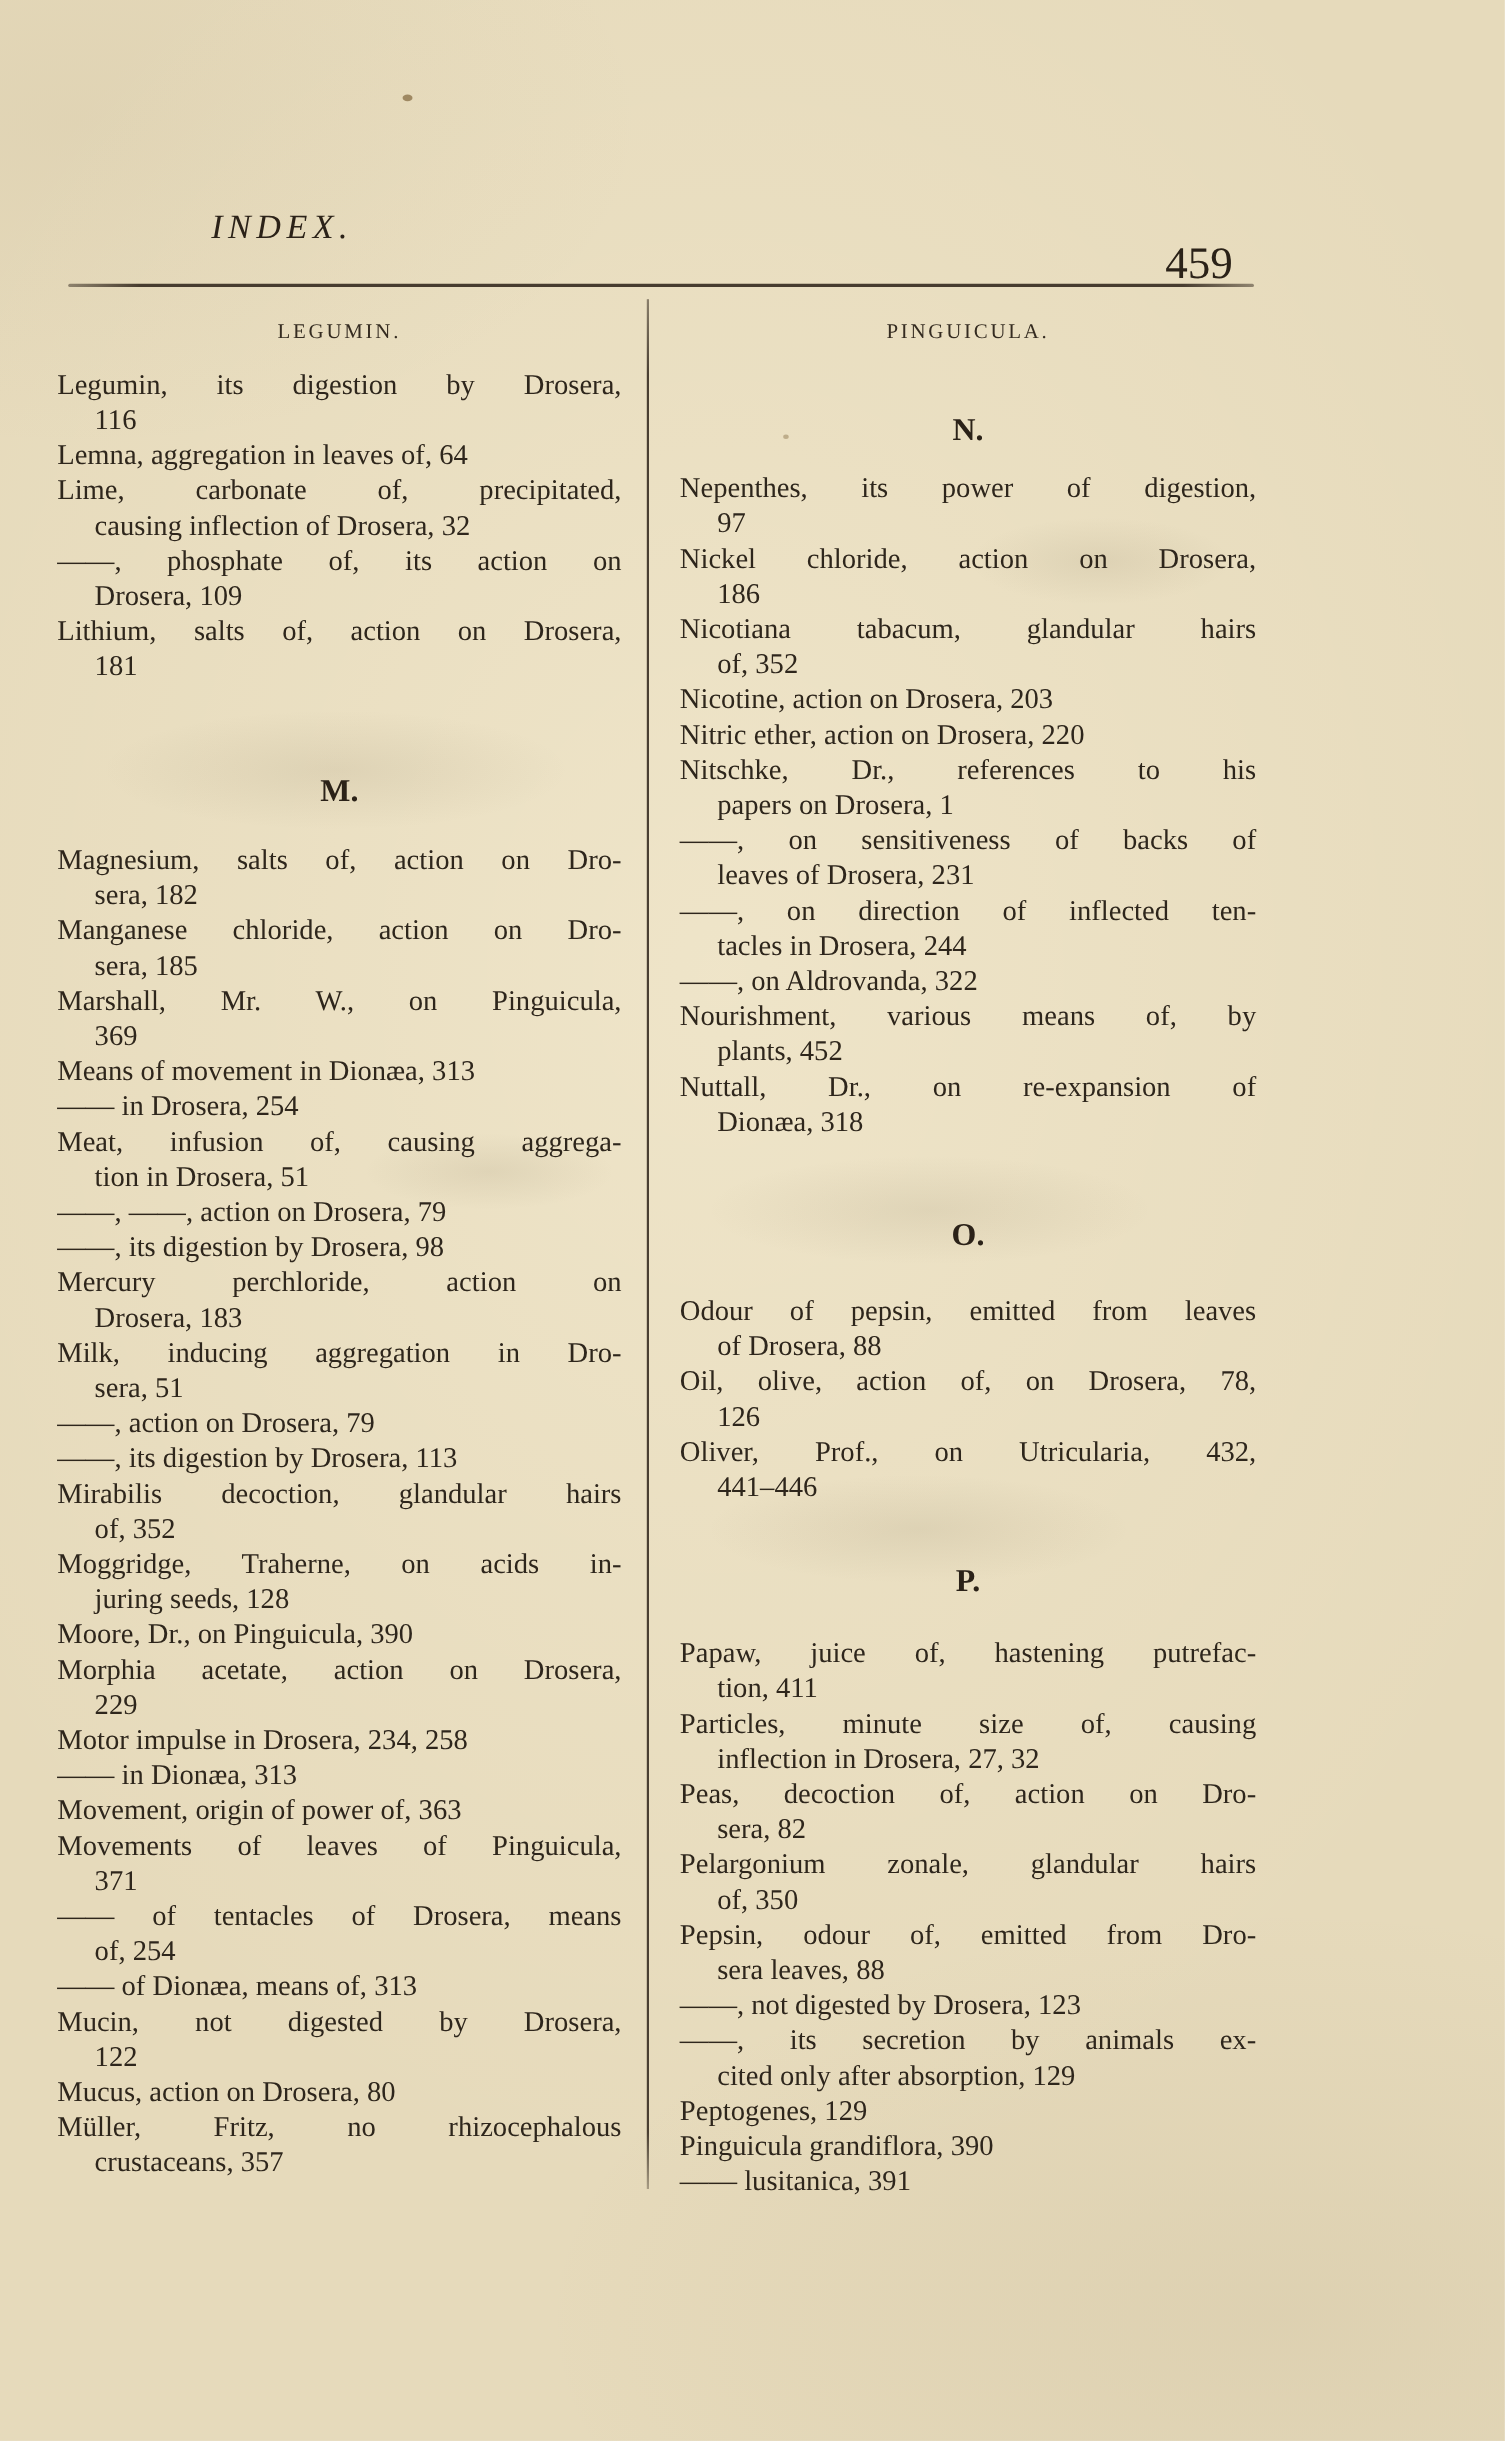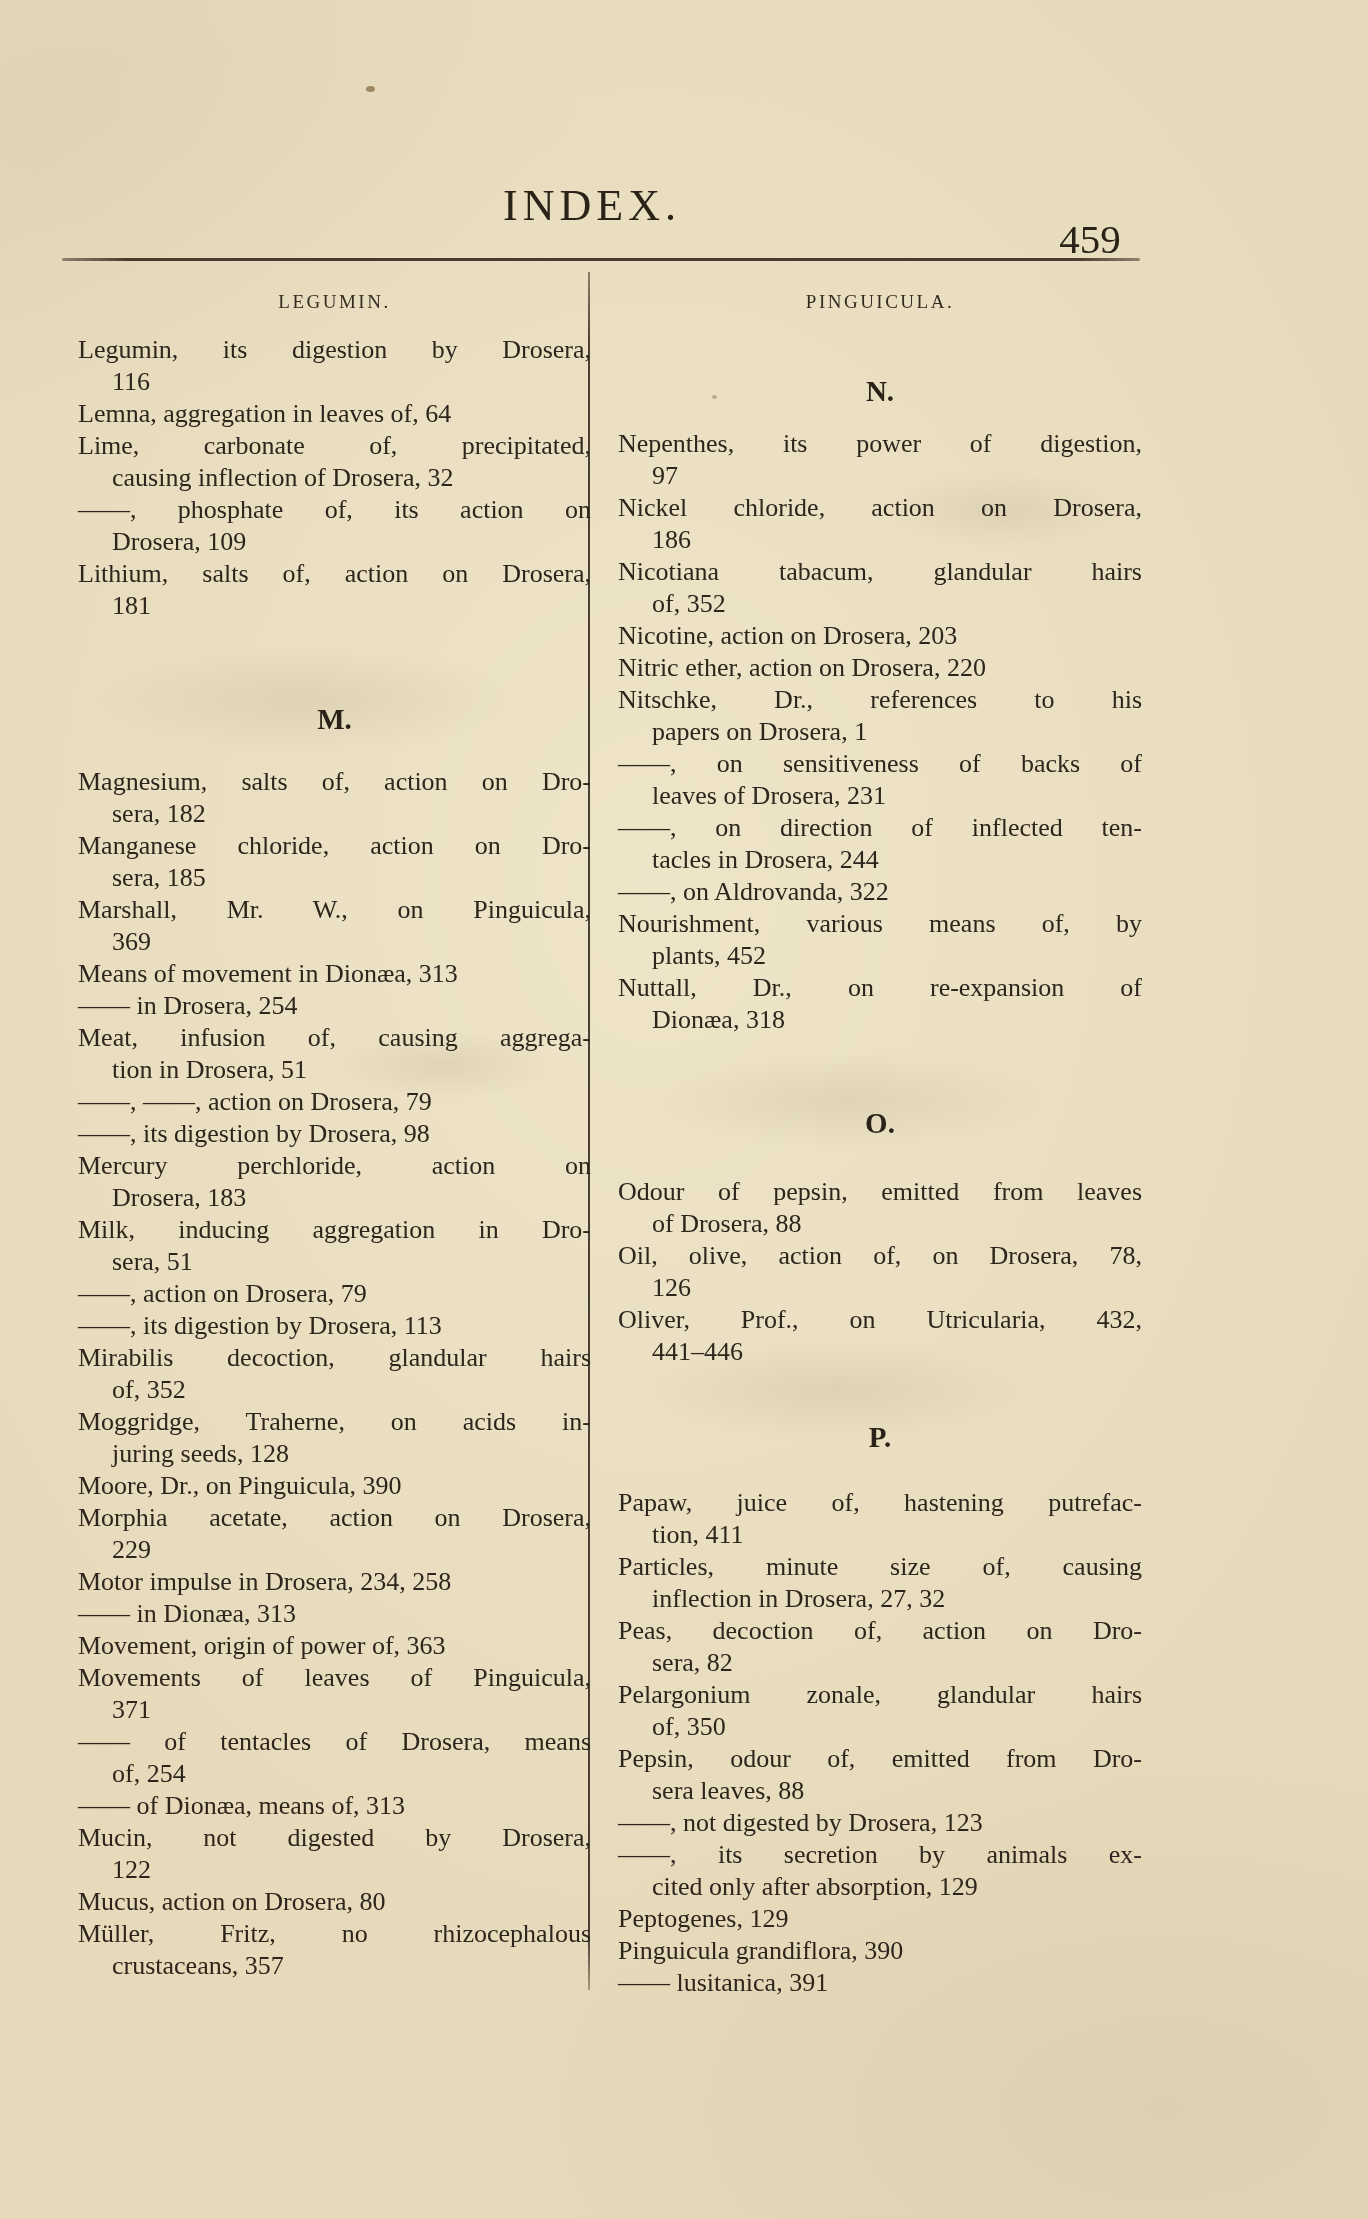--- a/index.html
+++ b/index.html
@@ -11,38 +11,39 @@
       radial-gradient(ellipse 1200px 1600px at 48% 40%, rgba(255,248,226,0.35), rgba(0,0,0,0) 70%),
       radial-gradient(ellipse 900px 500px at 85% 95%, rgba(120,100,60,0.08), rgba(0,0,0,0) 75%),
       radial-gradient(ellipse 700px 400px at 5% 5%, rgba(130,110,70,0.06), rgba(0,0,0,0) 75%),
       #e6dabb;
     font-family:"Liberation Serif", serif;
     color:#2e261c;
     overflow:hidden;
   }
   .header-title{
     position:absolute; top:186px; left:192px; width:800px;
-    text-align:center; font-size:44px; letter-spacing:5px; line-height:40px;
+    text-align:left; font-size:31px; letter-spacing:5px; line-height:40px;
     color:#2b2218;
+    font-style:italic;
   }
   .page-number{
     position:absolute; top:180px; left:1035px; width:110px;
     text-align:center; font-size:41px; line-height:46px; color:#2b2218;margin-top:36px;
   }
   .top-rule{
     position:absolute; left:62px; top:258px; width:1078px; height:3px;
     background:linear-gradient(90deg, rgba(71,60,47,0.55), #473c2f 6%, #473c2f 94%, rgba(71,60,47,0.55));
     border-radius:2px;
   }
   .divider{
     position:absolute; left:588px; top:272px; width:2px; height:1718px;
     background:linear-gradient(180deg, rgba(74,63,50,0.6), #4a3f32 4%, #4a3f32 97%, rgba(74,63,50,0.4));
   }
   .column{ position:absolute; top:290px; }
-  .col-left{ left:78px;  width:513px; }
+  .col-left{ left:52px;  width:513px; }
   .col-right{ left:618px; width:524px; }
   .running-head{
     text-align:center; font-size:19px; letter-spacing:2.5px; line-height:24px;
     color:#352c21;
   }
   [data-col="0"] .col-body > .entry-group:first-child{ margin-top:20px; }
   .section-letter{
     text-align:center; font-weight:bold; font-size:29px; line-height:34px; color:#2b2218;
   }
   .letter-M{ margin:80px 0 30px; }

